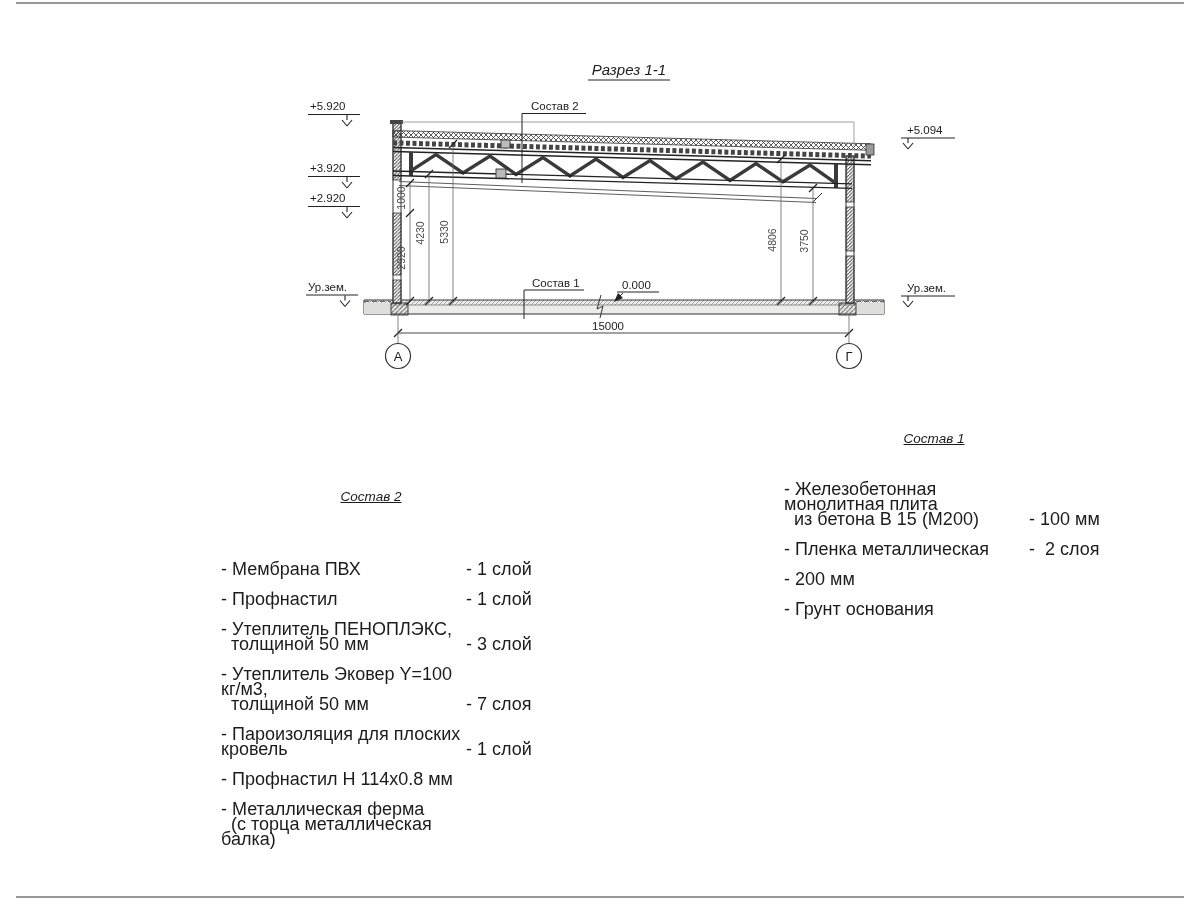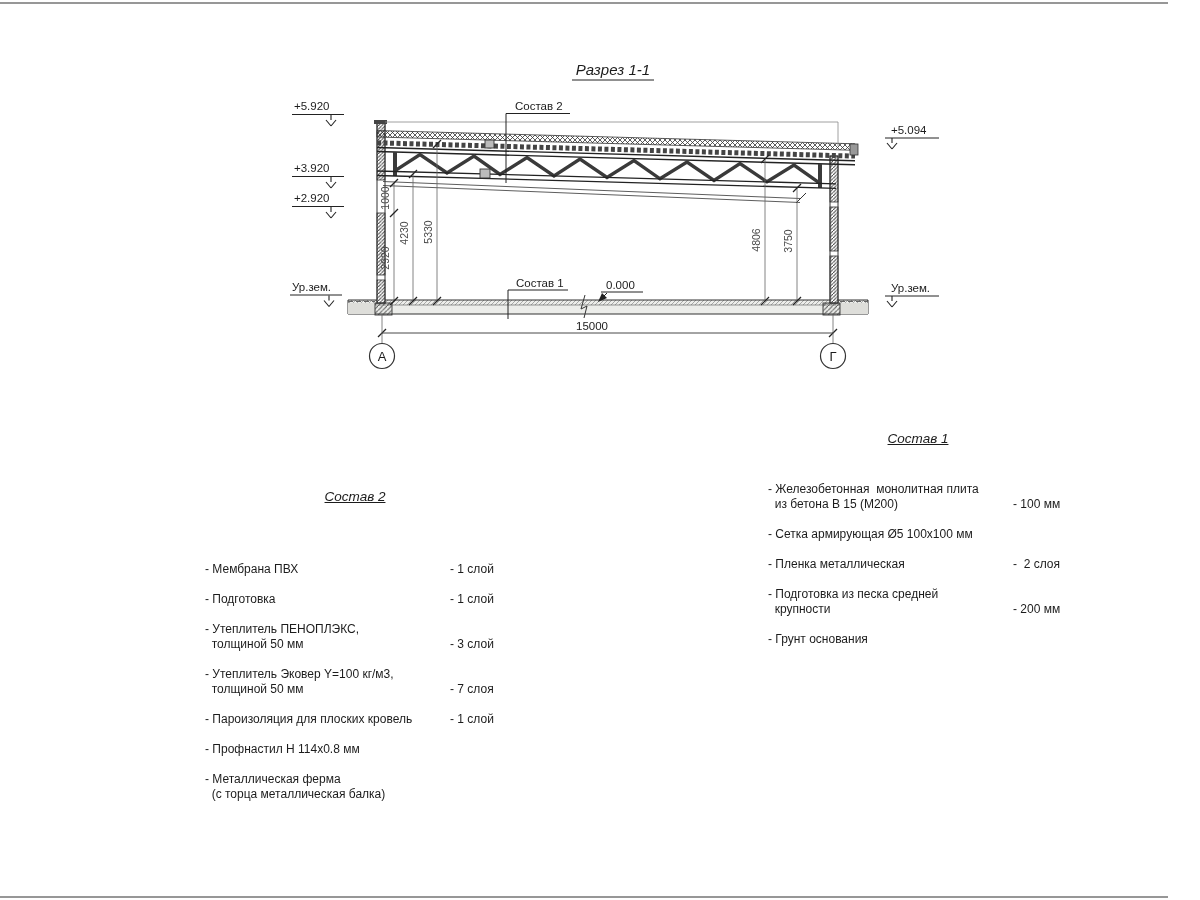--- a/index.html
+++ b/index.html
@@ -1,26 +1,26 @@
 <!DOCTYPE html>
 <html><head>
 <meta charset="utf-8">
 <style>
   html,body{margin:0;padding:0;background:#fff;}
   .canvas{position:relative;width:1168px;height:900px;background:#ffffff;overflow:hidden;
-          font-family:"Liberation Sans",sans-serif;color:#1c1c1c;}
+          font-family:"Liberation Sans",sans-serif;color:#1c1c1c;margin-left:16px;}
   .canvas svg{position:absolute;left:0;top:0;}
   svg text{font-family:"Liberation Sans",sans-serif;fill:#1c1c1c;}
   .dwg-title{font-size:15px;font-style:italic;}
   .lbl{font-size:11.5px;}
   .dim{font-size:10.5px;fill:#4a4a4a;}
   .axis-letter{font-size:13px;}
   .list-title{position:absolute;width:300px;text-align:center;font-size:13.5px;font-style:italic;
               text-decoration:underline;}
-  .mlist{position:absolute;width:320px;font-size:12px;line-height:15px;}
+  .mlist{position:absolute;width:320px;font-size:18px;line-height:15px;}
   .mi{display:flex;align-items:flex-end;margin-bottom:15px;}
   .mi-name{width:245px;white-space:pre-wrap;}
   .mi-val{white-space:pre;}
   .edge{position:absolute;left:0;width:1200px;height:2px;background:#979797;}
 </style>
 </head>
 <body>
 
 <div class="canvas">
   <div class="edge" style="top:2px"></div>
@@ -194,21 +194,21 @@
     </g>
   </svg>
 
   <div class="list-title" style="left:205px;top:489px;">Состав 2</div>
   <div class="mlist" style="left:205px;top:562px;">
     <div class="mi">
       <span class="mi-name">- Мембрана ПВХ</span>
       <span class="mi-val">- 1 слой</span>
     </div>
     <div class="mi">
-      <span class="mi-name">- Подготовка</span>
+      <span class="mi-name">- Профнастил</span>
       <span class="mi-val">- 1 слой</span>
     </div>
     <div class="mi">
       <span class="mi-name">- Утеплитель ПЕНОПЛЭКС,
   толщиной 50 мм</span>
       <span class="mi-val">- 3 слой</span>
     </div>
     <div class="mi">
       <span class="mi-name">- Утеплитель Эковер Y=100 кг/м3,
   толщиной 50 мм</span>
@@ -230,30 +230,24 @@
   </div>
 
   <div class="list-title" style="left:768px;top:431px;">Состав 1</div>
   <div class="mlist" style="left:768px;top:482px;">
     <div class="mi">
       <span class="mi-name">- Железобетонная  монолитная плита
   из бетона В 15 (М200)</span>
       <span class="mi-val">- 100 мм</span>
     </div>
     <div class="mi">
-      <span class="mi-name">- Сетка армирующая Ø5 100х100 мм</span>
-      <span class="mi-val"></span>
-    </div>
-    <div class="mi">
       <span class="mi-name">- Пленка металлическая</span>
       <span class="mi-val">-  2 слоя</span>
     </div>
     <div class="mi">
-      <span class="mi-name">- Подготовка из песка средней
-  крупности</span>
       <span class="mi-val">- 200 мм</span>
     </div>
     <div class="mi">
       <span class="mi-name">- Грунт основания</span>
       <span class="mi-val"></span>
     </div>
   </div>
 </div>
 
 </body></html>

